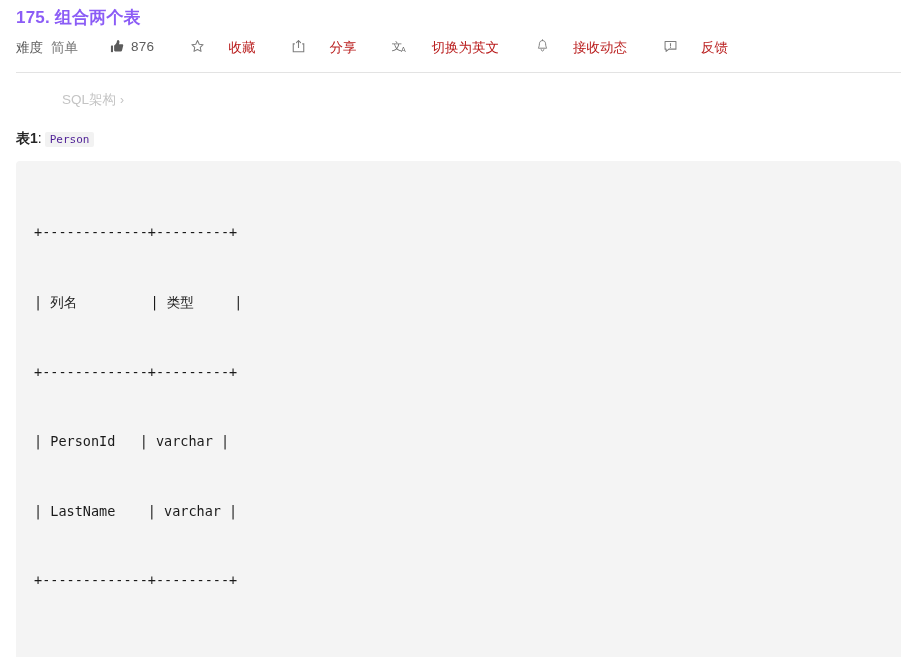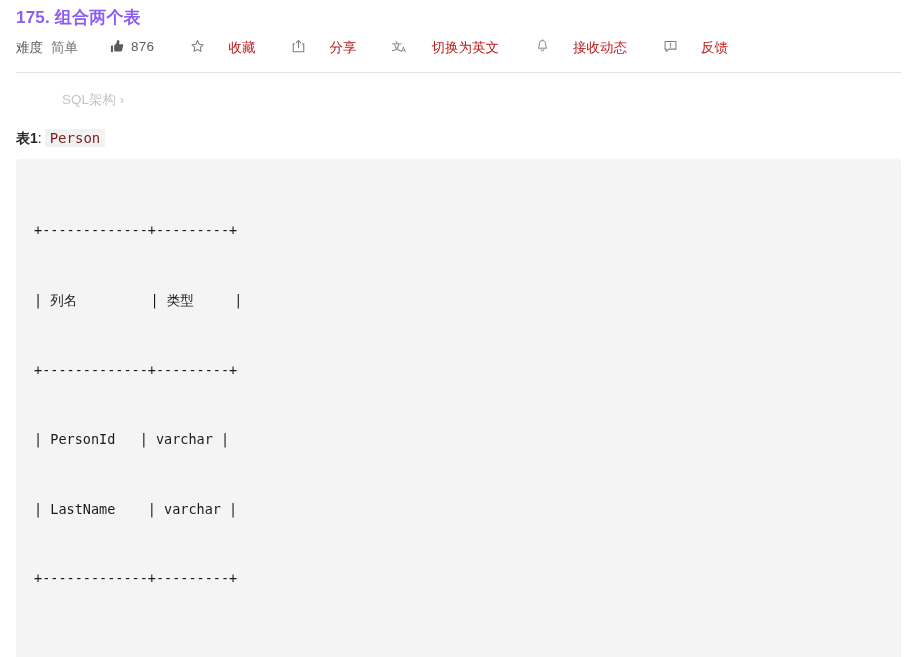--- a/index.html
+++ b/index.html
@@ -93,23 +93,23 @@
     margin-top: 19px;
     font-size: 14px;
     color: #262626;
     line-height: 20px;
     white-space: nowrap;
   }
   .table-caption .label { font-weight: bold; }
   .table-caption .num   { font-weight: bold; }
   .inline-code {
     font-family: "DejaVu Sans Mono", "Liberation Mono", monospace;
-    font-size: 14px;
+    font-size: 11px;
     background: #f2f2f2;
-    color: #7f1d1d;
+    color: #4c1d95;
     border-radius: 2px;
     padding: 1px 5px;
     margin-left: 3px;
   }
 
   
   .code-block {
     background: #f4f4f4;
     border-radius: 4px;
     margin-top: 11px;

